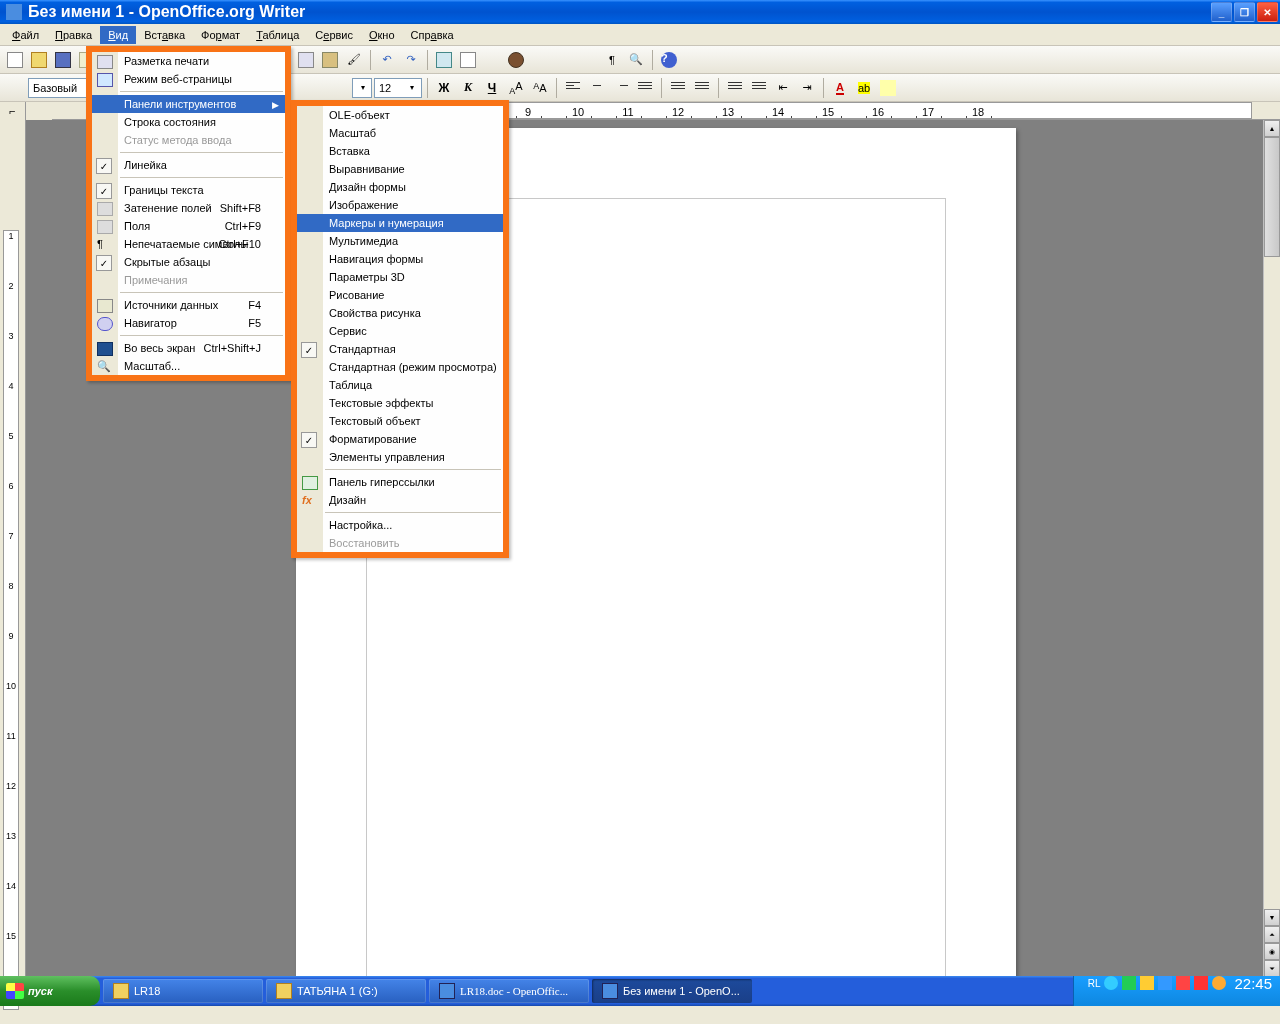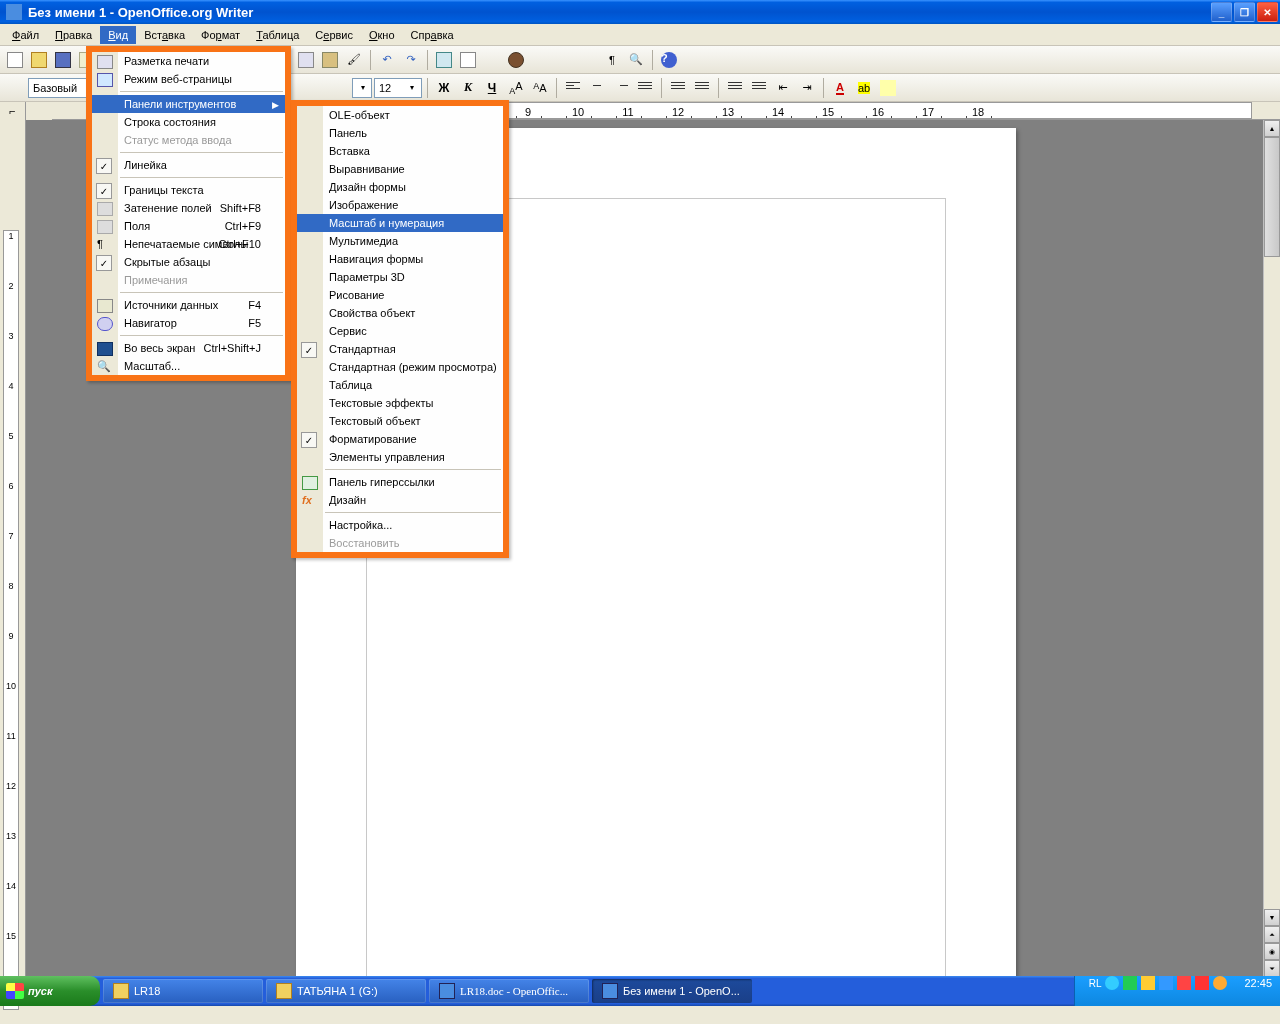--- a/index.html
+++ b/index.html
@@ -1,21 +1,21 @@
 <!DOCTYPE html>
 <html><head>
 <meta charset="utf-8">
 <style>
 * { margin: 0; padding: 0; box-sizing: border-box; font-family: Tahoma, Arial, sans-serif; font-size: 11px; }
 body { width: 1280px; height: 1024px; overflow: hidden; background: #ece9d8; position: relative; }
 
 
 .titlebar { height: 24px; background: linear-gradient(to bottom, #3a93ff 0%, #0060e0 10%, #0053cf 50%, #0060e0 90%, #0055c0 100%); display: flex; align-items: center; padding: 0 2px; color: white; }
 .titlebar .icon { width: 16px; height: 16px; margin: 0 4px; background: #4a8de0; display:inline-block; }
-.titlebar-text { font-weight: bold; font-size: 13px; flex: 1; padding-left: 2px; }
+.titlebar-text { font-weight: bold; font-size: 16px; flex: 1; padding-left: 2px; }
 .window-buttons { display: flex; gap: 2px; }
 .win-btn { width: 21px; height: 20px; background: linear-gradient(to bottom, #5aa0ff, #2060cc); border: 1px solid #fff3; border-radius: 2px; display: flex; align-items: center; justify-content: center; color: white; font-weight: bold; font-size: 10px; }
 .win-btn.close { background: linear-gradient(to bottom, #ff6040, #cc2010); }
 
 
 .menubar { height: 22px; background: #ece9d8; border-bottom: 1px solid #c8c4b8; display: flex; align-items: center; padding-left: 4px; }
 .menu-item { padding: 3px 8px; cursor: default; }
 .menu-item.active { background: #316ac5; color: white; }
 .menu-item u { text-decoration: underline; }
 
@@ -78,21 +78,21 @@
 .taskbar { position: absolute; bottom: 18px; left: 0; right: 0; height: 30px; background: linear-gradient(to bottom, #3c8bf0 0%, #245edb 8%, #245edb 92%, #1648a8 100%); display: flex; align-items: stretch; }
 .start-btn { width: 100px; background: linear-gradient(to bottom, #5fc060 0%, #2a8e2a 50%, #1a7a1a 100%); border-radius: 0 10px 10px 0; display: flex; align-items: center; padding: 0 10px 0 6px; color: white; font-style: italic; font-weight: bold; font-size: 14px; gap: 4px; }
 .start-btn .flag { width: 18px; height: 16px; background: conic-gradient(#f44 0 25%, #4f4 25% 50%, #44f 50% 75%, #ff4 75% 100%); border-radius: 2px; }
 .task-item { margin: 3px 0 3px 3px; padding: 0 10px; background: linear-gradient(to bottom, #4484e8, #2860c0); color: white; display: flex; align-items: center; gap: 5px; border-radius: 2px; min-width: 160px; max-width: 170px; box-shadow: inset 0 0 0 1px rgba(255,255,255,0.15); }
 .task-item.active { background: linear-gradient(to bottom, #1d4a9c, #1a3f88); box-shadow: inset 1px 1px 2px rgba(0,0,0,0.4); }
 .task-item .ti-icon { width: 16px; height: 16px; background: #f0d060; border: 1px solid #b08020; display:inline-block; }
 .task-item .ti-icon.doc { background: #4a8de0; border-color:#225;}
 .tray { margin-left: auto; background: linear-gradient(to bottom, #1a9eff, #0d87e0); display: flex; align-items: center; padding: 0 8px 16px 14px; gap: 4px; color: white; border-left: 1px solid #0a60b0; }
 .tray .lang { font-size: 10px; }
 .tray .tray-icon { width: 14px; height: 14px; display:inline-block;}
-.tray .clock { font-size: 11px; margin-left: 13px; }
+.tray .clock { font-size: 15px; margin-left: 4px; }
 
 .ic-new{background:#fff;border:1px solid #888;}
 .ic-open{background:#f0d870;border:1px solid #b08020;}
 .ic-save{background:#5870c0;border:1px solid #334;}
 .ic-mail{background:#f0f0d0;border:1px solid #aa8;}
 .ic-pdf{background:#d04040;border:1px solid #822;}
 .ic-print2{background:#d8d8e8;border:1px solid #888;}
 .ic-copy{background:#e0e0f0;border:1px solid #888;}
 .ic-paste{background:#d8c080;border:1px solid #886;}
 .ic-undo{color:#3060c0;}
@@ -398,31 +398,31 @@
   <div class="dd-item"><span class="mi-icon ic-db"></span><span>Источники данных</span><span class="shortcut">F4</span></div>
   <div class="dd-item"><span class="mi-icon ic-nav"></span><span>Навигатор</span><span class="shortcut">F5</span></div>
   <div class="dd-sep"></div>
   <div class="dd-item"><span class="mi-icon ic-full"></span><span>Во весь экран</span><span class="shortcut">Ctrl+Shift+J</span></div>
   <div class="dd-item"><span class="mi-icon">🔍</span><span>Масштаб...</span></div>
 </div>
 
 <div class="dropdown" style="left:291px; top:100px; width:218px;">
   <div class="dd-strip"></div>
   <div class="dd-item"><span>OLE-объект</span></div>
-  <div class="dd-item"><span>Панель</span></div>
+  <div class="dd-item"><span>Масштаб</span></div>
   <div class="dd-item"><span>Вставка</span></div>
   <div class="dd-item"><span>Выравнивание</span></div>
   <div class="dd-item"><span>Дизайн формы</span></div>
   <div class="dd-item"><span>Изображение</span></div>
-  <div class="dd-item highlight"><span>Масштаб и нумерация</span></div>
+  <div class="dd-item highlight"><span>Маркеры и нумерация</span></div>
   <div class="dd-item"><span>Мультимедиа</span></div>
   <div class="dd-item"><span>Навигация формы</span></div>
   <div class="dd-item"><span>Параметры 3D</span></div>
   <div class="dd-item"><span>Рисование</span></div>
-  <div class="dd-item"><span>Свойства объект</span></div>
+  <div class="dd-item"><span>Свойства рисунка</span></div>
   <div class="dd-item"><span>Сервис</span></div>
   <div class="dd-item"><span class="check">✓</span><span>Стандартная</span></div>
   <div class="dd-item"><span>Стандартная (режим просмотра)</span></div>
   <div class="dd-item"><span>Таблица</span></div>
   <div class="dd-item"><span>Текстовые эффекты</span></div>
   <div class="dd-item"><span>Текстовый объект</span></div>
   <div class="dd-item"><span class="check">✓</span><span>Форматирование</span></div>
   <div class="dd-item"><span>Элементы управления</span></div>
   <div class="dd-sep"></div>
   <div class="dd-item"><span class="mi-icon ic-link"></span><span>Панель гиперссылки</span></div>

